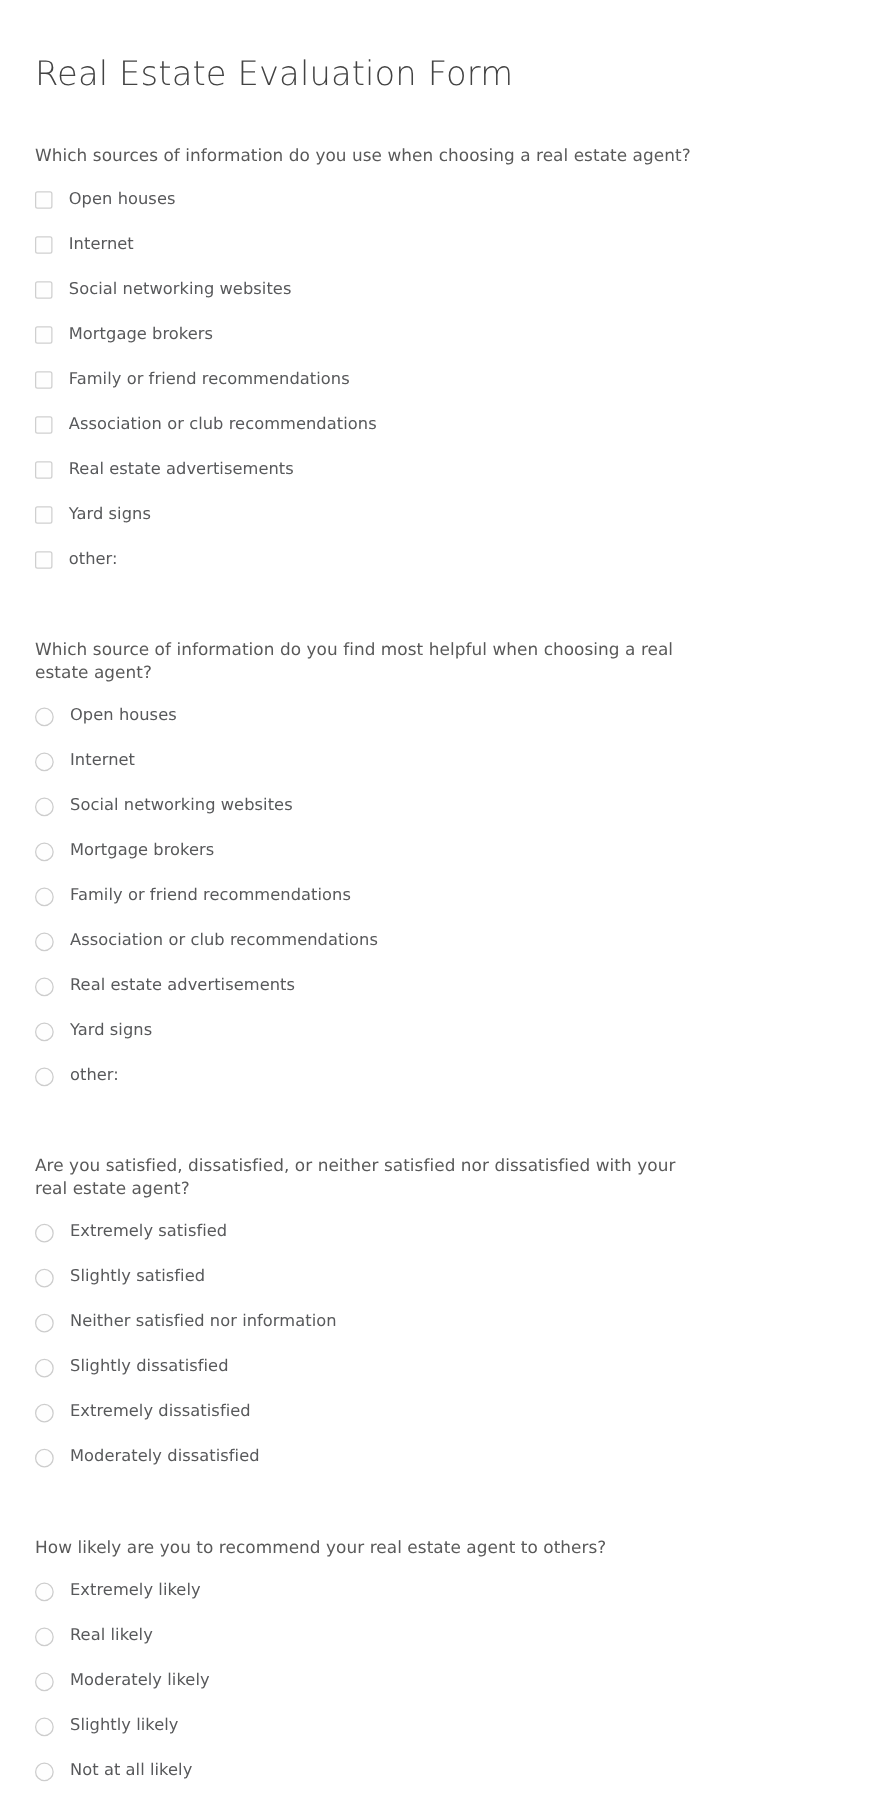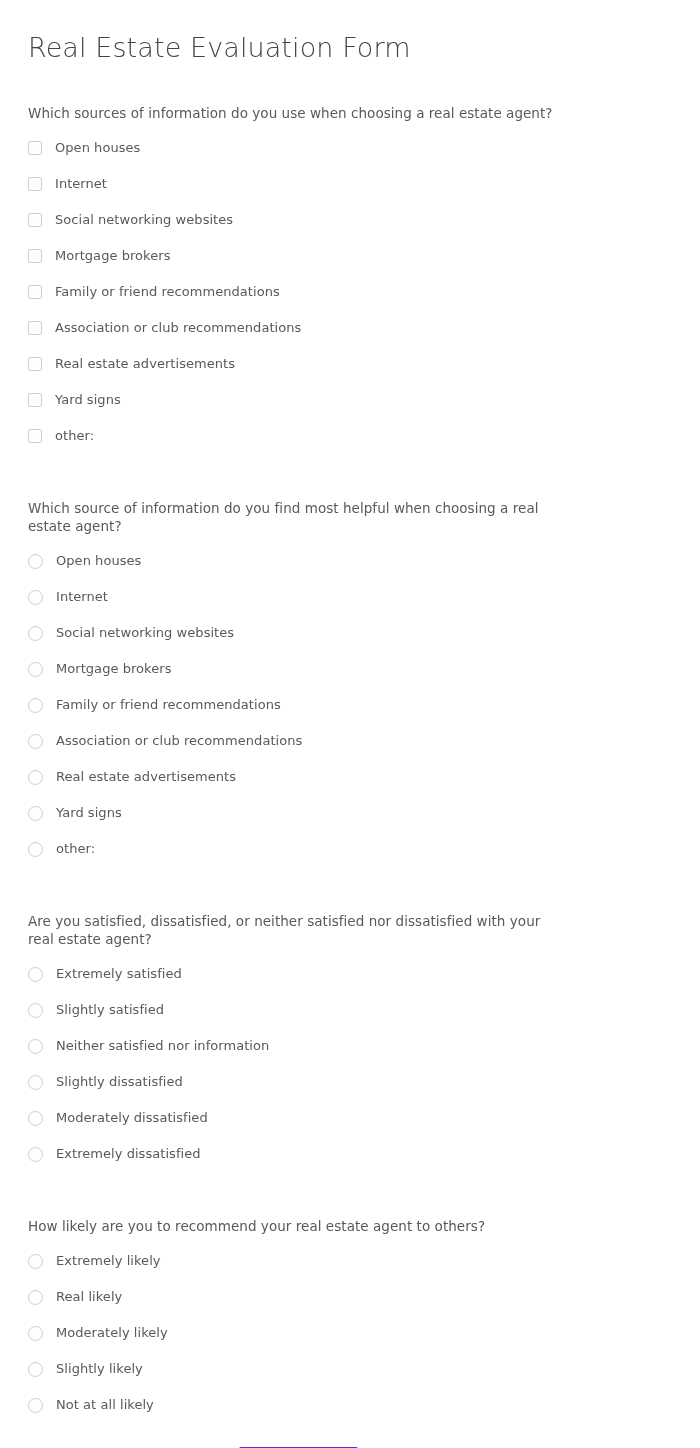--- a/index.html
+++ b/index.html
@@ -12,21 +12,21 @@
     height: 1448px;
     font-family: "DejaVu Sans", "Liberation Sans", sans-serif;
     -webkit-font-smoothing: antialiased;
     overflow: hidden;
   }
   .form-page {
     position: relative;
     width: 596px;
     height: 1448px;
     box-sizing: border-box;
-    padding: 0 28px;
+    padding: 12px 28px;
     background: #ffffff;
   }
   .form-title {
     margin: 0;
     padding-top: 30px;
     font-size: 27px;
     font-weight: 300;
     line-height: 36px;
     color: #434343;
     letter-spacing: 0.1px;
@@ -203,25 +203,25 @@
           <li class="option-row">
             <span class="control radio"></span>
             <span class="option-label">Neither satisfied nor information</span>
           </li>
           <li class="option-row">
             <span class="control radio"></span>
             <span class="option-label">Slightly dissatisfied</span>
           </li>
           <li class="option-row">
             <span class="control radio"></span>
+            <span class="option-label">Extremely dissatisfied</span>
+          </li>
+          <li class="option-row">
+            <span class="control radio"></span>
             <span class="option-label">Moderately dissatisfied</span>
-          </li>
-          <li class="option-row">
-            <span class="control radio"></span>
-            <span class="option-label">Extremely dissatisfied</span>
           </li>
         </ul>
       </div>
       <div class="question-block">
         <p class="question-text">How likely are you to recommend your real estate agent to others?</p>
         <ul class="options">
           <li class="option-row">
             <span class="control radio"></span>
             <span class="option-label">Extremely likely</span>
           </li>

